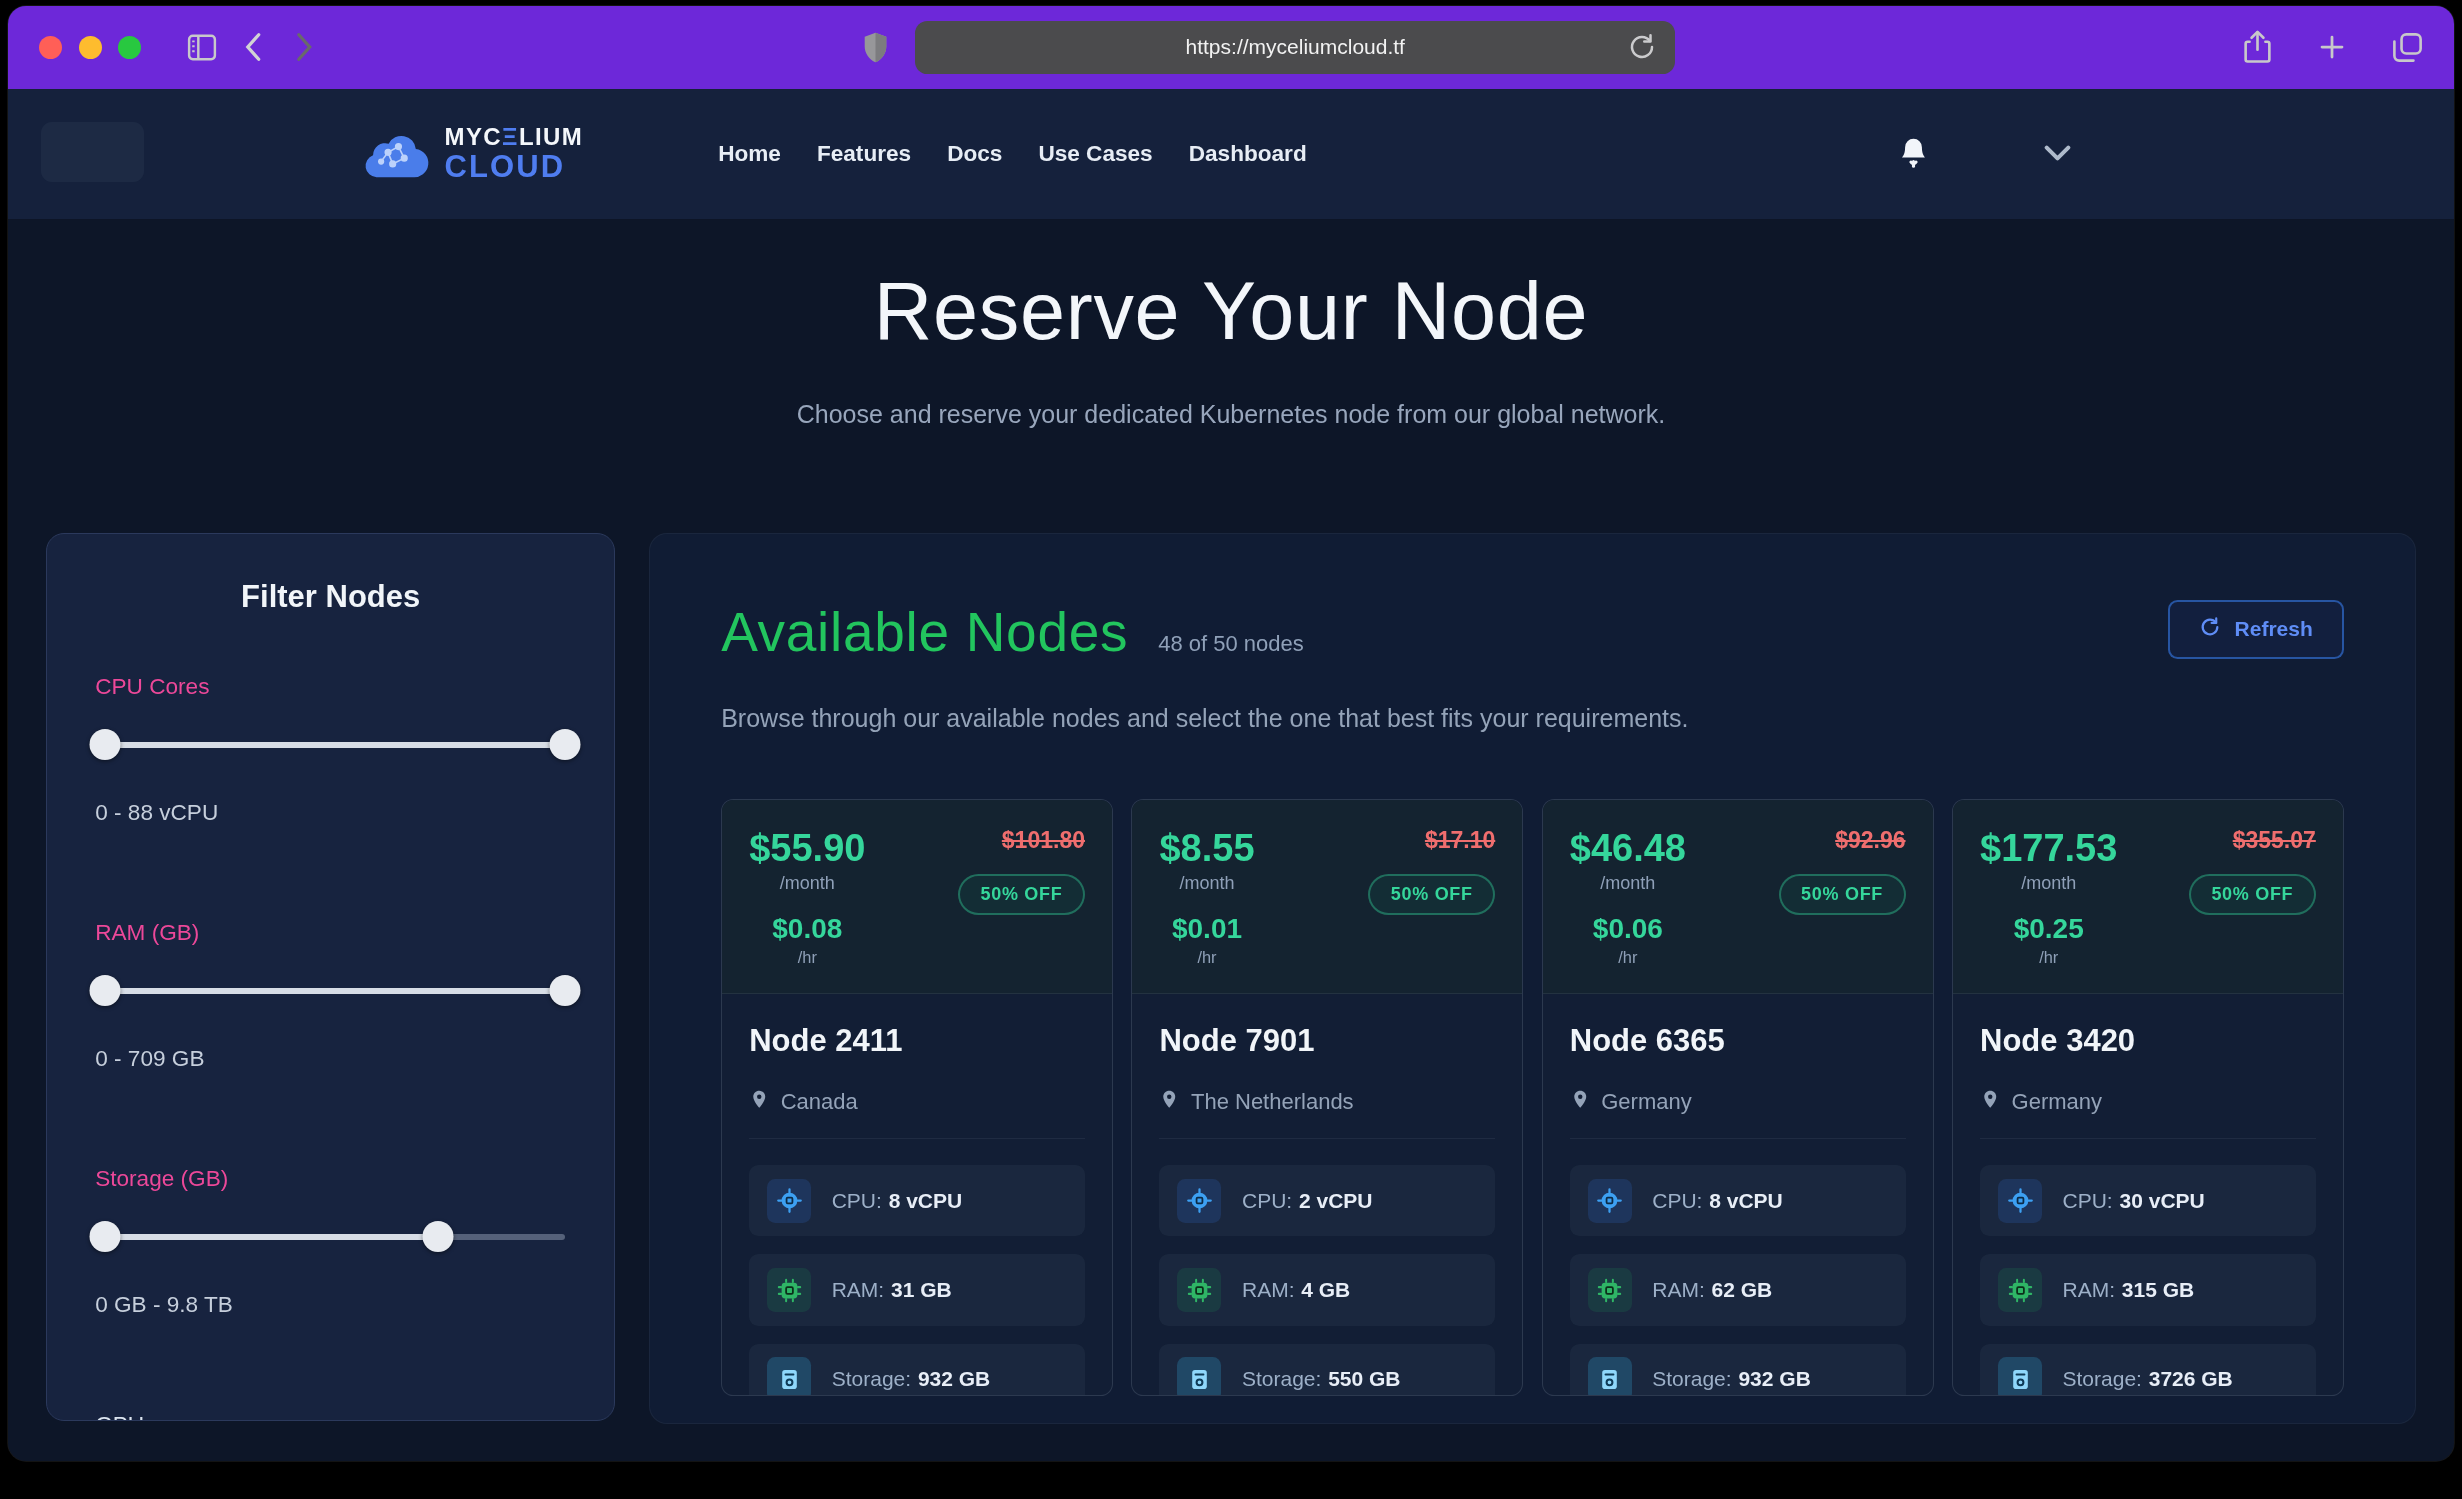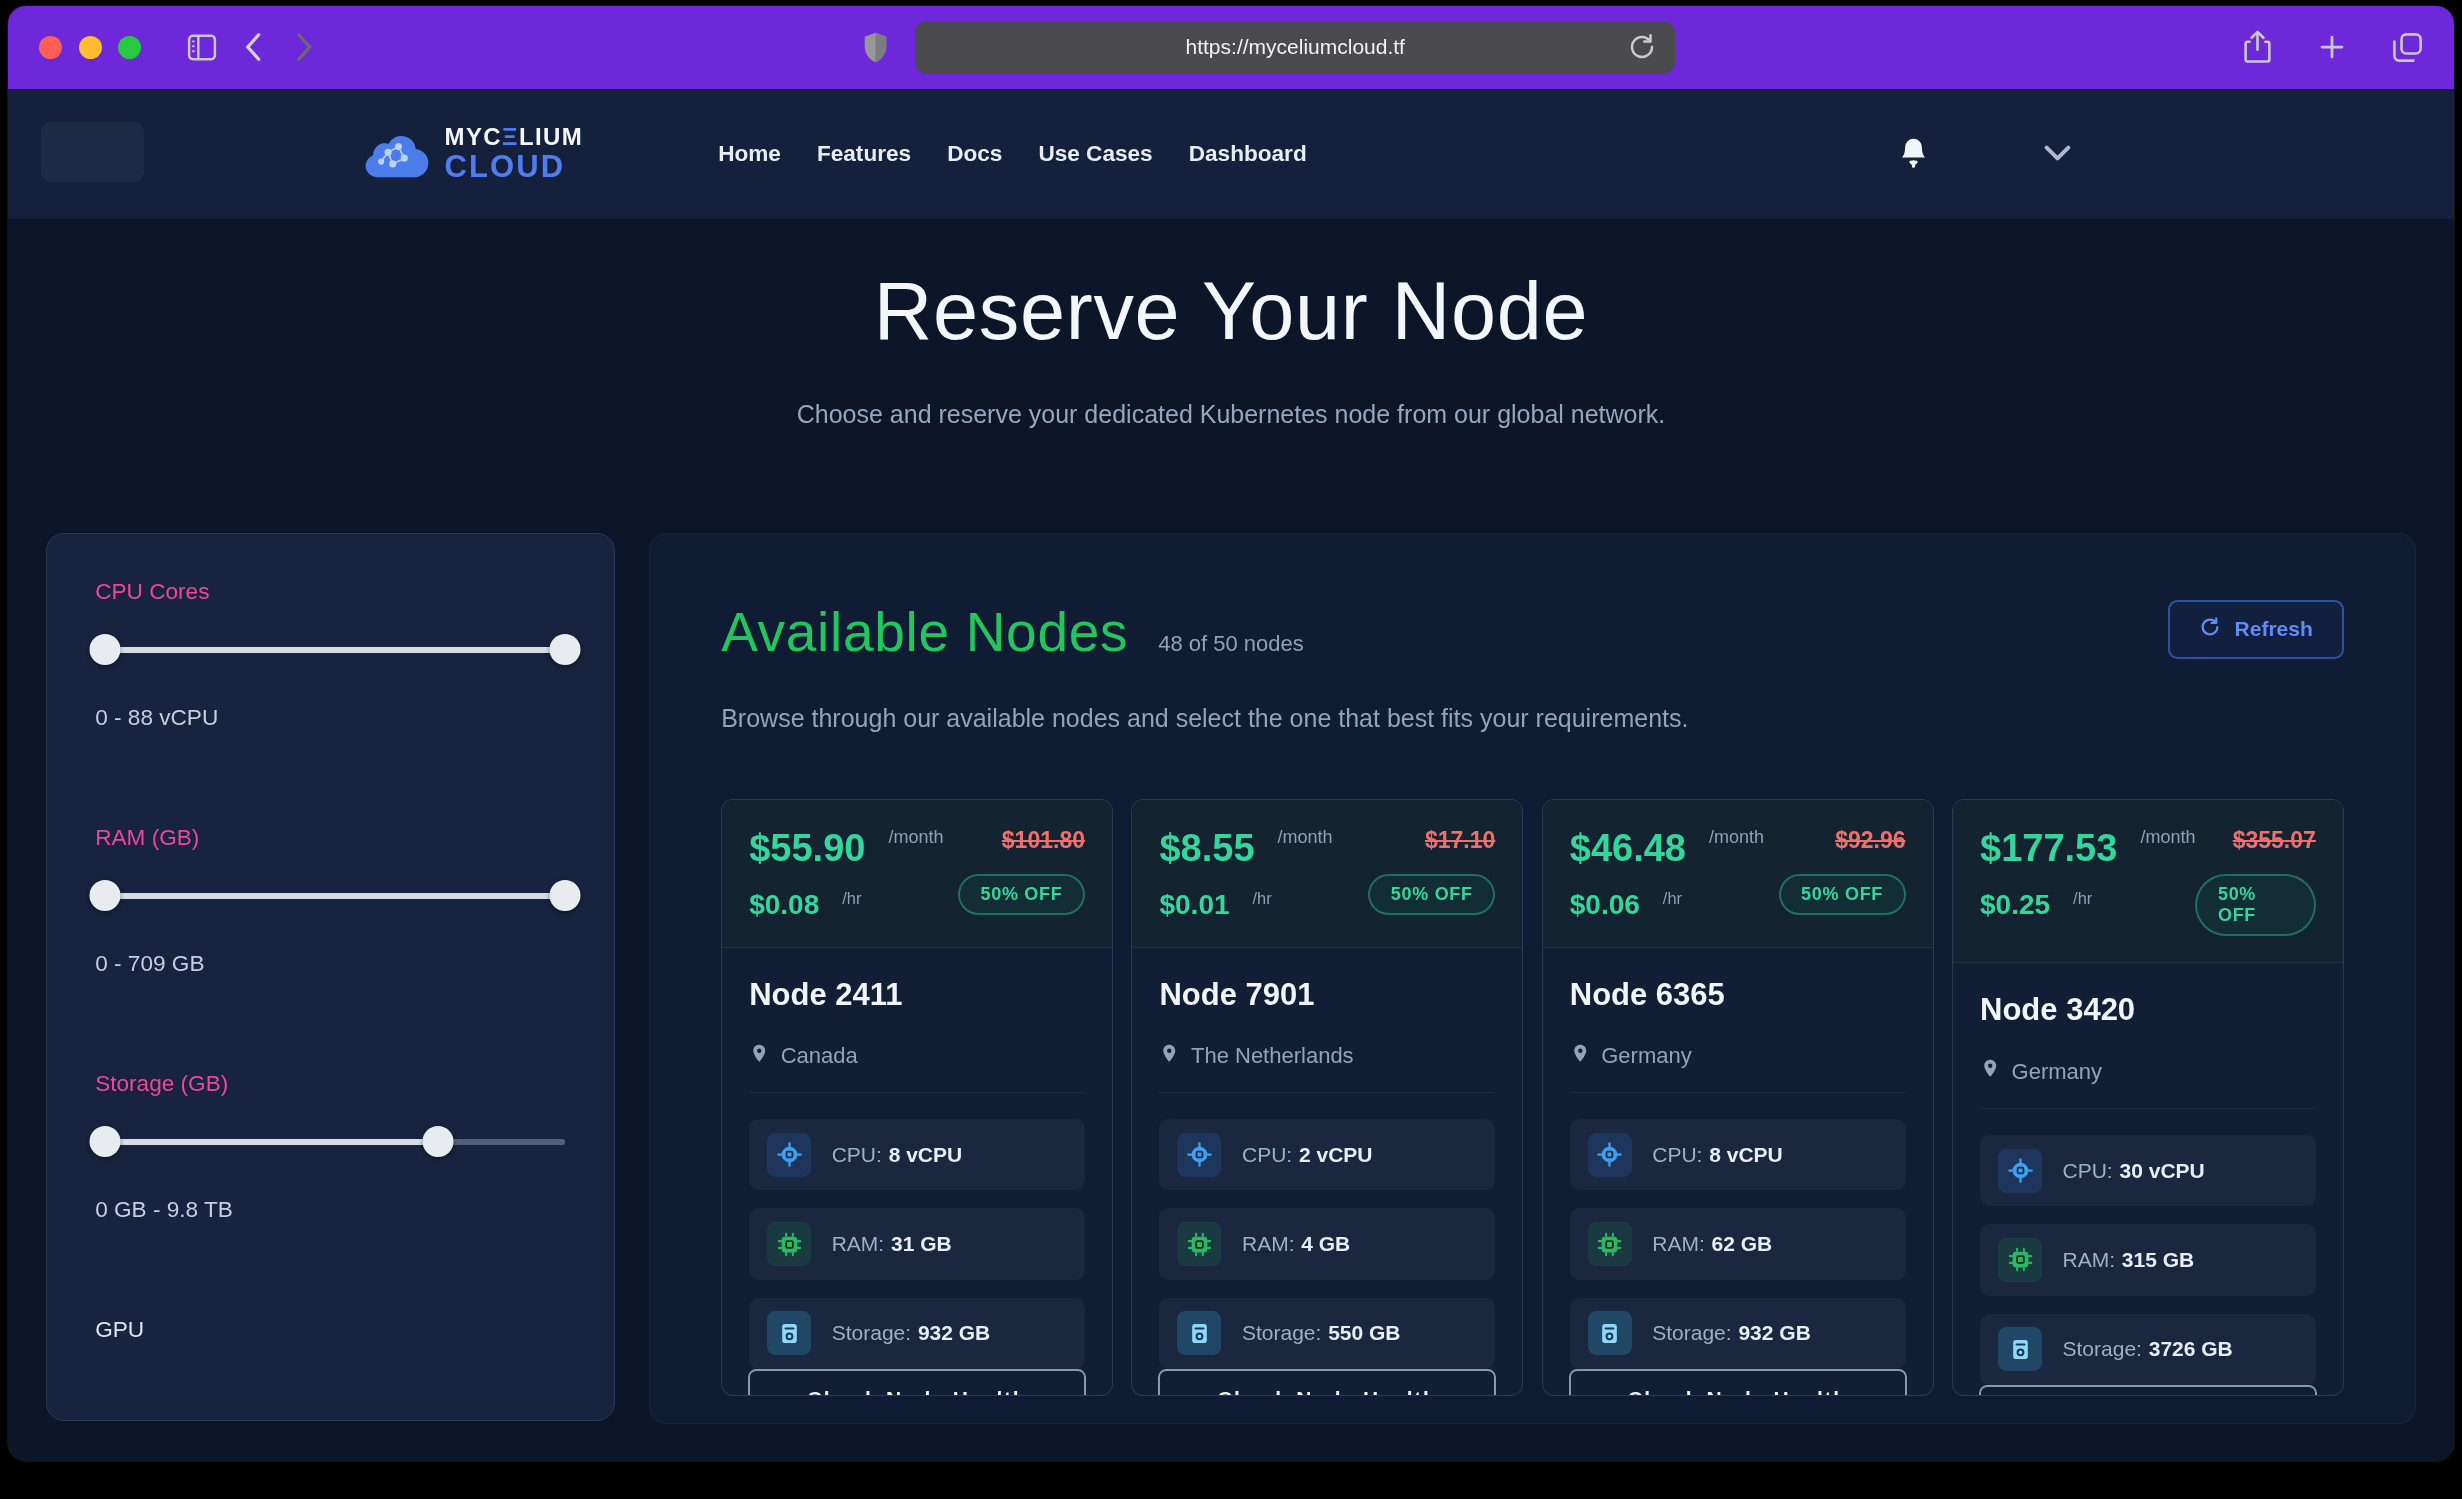--- a/index.html
+++ b/index.html
@@ -64,21 +64,21 @@
   .refresh-btn{margin-left:auto;height:59px;padding:0 29px;border-radius:9.6px;border:2.1px solid rgba(59,130,246,.55);
                background:rgba(30,58,138,.12);display:flex;align-items:center;gap:13.7px;color:#5f8df6;
                font-size:21px;font-weight:bold;cursor:pointer;}
   .nodes-desc{color:#94a3b8;font-size:25px;margin:40px 0 0;}
   .cards{display:grid;grid-template-columns:repeat(4,1fr);gap:18.5px;margin-top:66px;}
   .card{background:#121e35;border:1.4px solid rgba(148,163,184,.20);border-radius:12.3px;overflow:hidden;
         height:597px;display:flex;flex-direction:column;}
   .card-head{background:#142330;border-bottom:1.4px solid rgba(148,163,184,.12);padding:27px 27px 26px;
              display:flex;justify-content:space-between;}
   .price-col{display:flex;flex-direction:column;gap:19px;}
-  .price-line{display:flex;align-items:flex-start;gap:23px;}
+  .price-line{display:flex;align-items:center;gap:3px;flex-direction:column;}
   .price-month{color:#35d69b;font-size:38px;font-weight:bold;}
   .price-unit{color:#8fa0b8;font-size:18px;}
   .price-hr{color:#35d69b;font-size:28px;font-weight:bold;}
   .hr-unit{color:#8fa0b8;font-size:16.4px;}
   .disc-col{display:flex;flex-direction:column;align-items:flex-end;gap:20.5px;}
   .strike{color:#ef6e6e;font-size:23px;font-weight:bold;text-decoration:line-through;}
   .pill{border:2.1px solid rgba(52,211,153,.40);background:rgba(16,185,129,.07);color:#35d69b;
         font-size:18px;font-weight:bold;border-radius:683px;padding:8.2px 20.5px;letter-spacing:0.7px;}
   .card-body{padding:29px 27px 0;}
   .node-name{color:#f1f5f9;font-size:31px;font-weight:bold;margin:0;}
@@ -213,20 +213,21 @@
       </div>
     </div>
 
     <div class="hero">
       <h1>Reserve Your Node</h1>
       <p>Choose and reserve your dedicated Kubernetes node from our global network.</p>
     </div>
 
     <div class="content">
       <aside class="filter-panel">
+        <h2 class="filter-title">Filter Nodes</h2>
         <div id="filter-groups">
             <div>
               <div class="fgroup-label">CPU Cores</div>
               <div class="slider">
                 <div class="track-base"></div>
                 <div class="track-fill" style="left:0%;width:100%"></div>
                 <div class="handle" style="left:calc(0% + 8.2px)"></div>
                 <div class="handle" style="left:100%"></div>
               </div>
               <div class="fgroup-range">0 - 88 vCPU</div>

